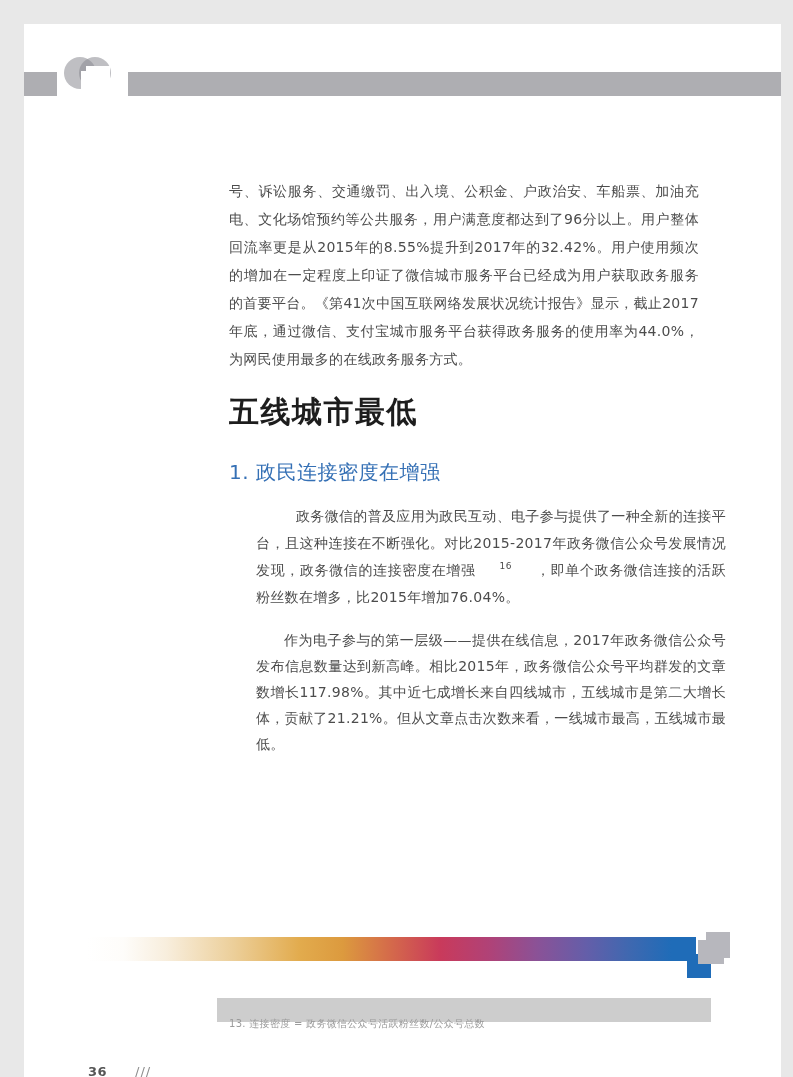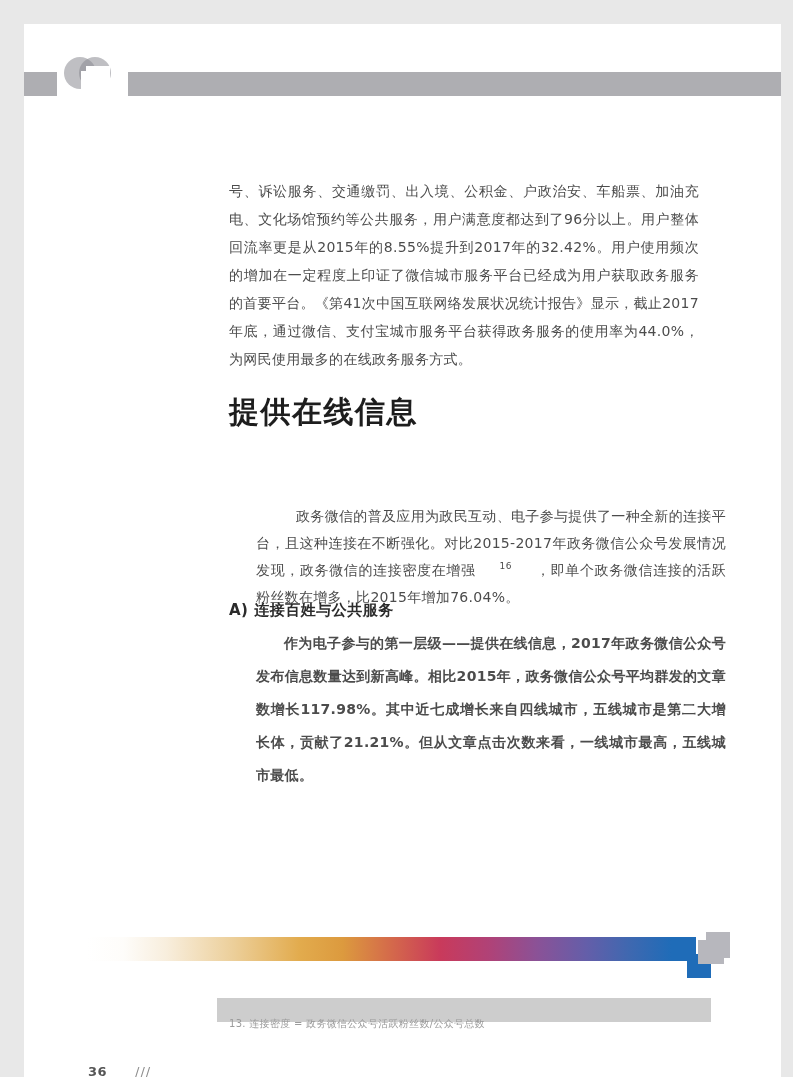--- a/index.html
+++ b/index.html
@@ -57,21 +57,21 @@
     letter-spacing:0.5px;
   }
   .para2 { top:467px; line-height:27px; }
   .subsection {
     top:565px;
     font-size:15px;
     font-weight:bold;
     color:#2b2b2b;
     letter-spacing:0.5px;
   }
-  .para3 { top:591px; line-height:33px;font-weight:bold; }
+  .para3 { top:591px; line-height:26px; }
 
   sup.fn-ref { font-size:9px; vertical-align:super; line-height:0; }
 
   
   .gradient-bar {
     position:absolute; left:63px; top:913px; width:609px; height:15px;
     background:linear-gradient(90deg,
       rgba(255,255,255,0) 0%,
       rgba(248,238,221,0.15) 6%,
       #f8eedd 13%,
@@ -119,26 +119,26 @@
     <span class="circle c1"></span>
     <span class="circle c2"></span>
     <span class="plus-white">
         <i class="h"></i>
         <i class="v"></i>
       </span>
   </div>
 
   <div class="col body-text intro">号、诉讼服务、交通缴罚、出入境、公积金、户政治安、车船票、加油充电、文化场馆预约等公共服务，用户满意度都达到了96分以上。用户整体回流率更是从2015年的8.55%提升到2017年的32.42%。用户使用频次的增加在一定程度上印证了微信城市服务平台已经成为用户获取政务服务的首要平台。《第41次中国互联网络发展状况统计报告》显示，截止2017年底，通过微信、支付宝城市服务平台获得政务服务的使用率为44.0%，为网民使用最多的在线政务服务方式。</div>
 
-  <h1 class="col chapter">提供在线信息</h1>
+  <h1 class="col chapter">五线城市最低</h1>
 
+  <h2 class="col section" id="section-title" style="color: rgb(53, 112, 181);">1. 政民连接密度在增强</h2>
 
   <div class="col body-text para2 indent"><span>政务微信的普及应用为政民互动、电子参与提供了一种全新的连接平台，且这种连接在不断强化。对比2015-2017年政务微信公众号发展情况发现，政务微信的连接密度在增强</span><sup class="fn-ref">16</sup><span>，即单个政务微信连接的活跃粉丝数在增多，比2015年增加76.04%。</span></div>
 
-  <h3 class="col subsection">A) 连接百姓与公共服务</h3>
 
   <div class="col body-text para3 indent">作为电子参与的第一层级——提供在线信息，2017年政务微信公众号发布信息数量达到新高峰。相比2015年，政务微信公众号平均群发的文章数增长117.98%。其中近七成增长来自四线城市，五线城市是第二大增长体，贡献了21.21%。但从文章点击次数来看，一线城市最高，五线城市最低。</div>
 
   <div class="gradient-bar"></div>
   <div class="bar-end-square"></div>
   <div class="plus-gray">
       <i class="h"></i>
       <i class="v"></i>
     </div>
 

